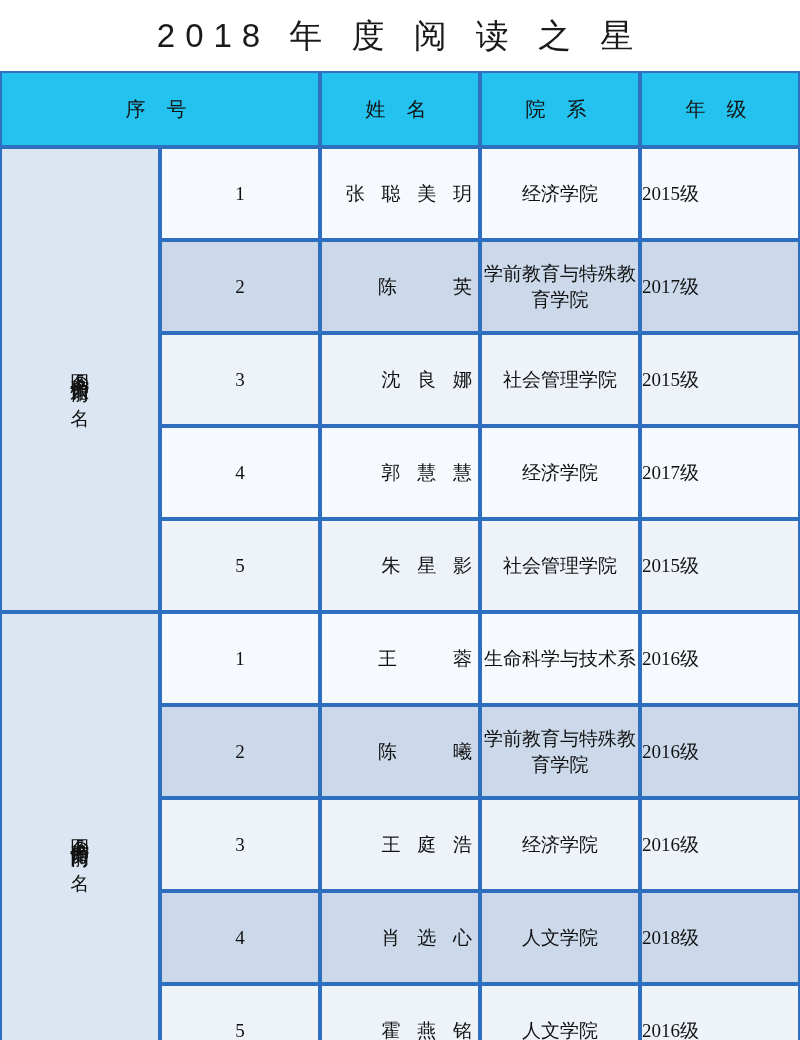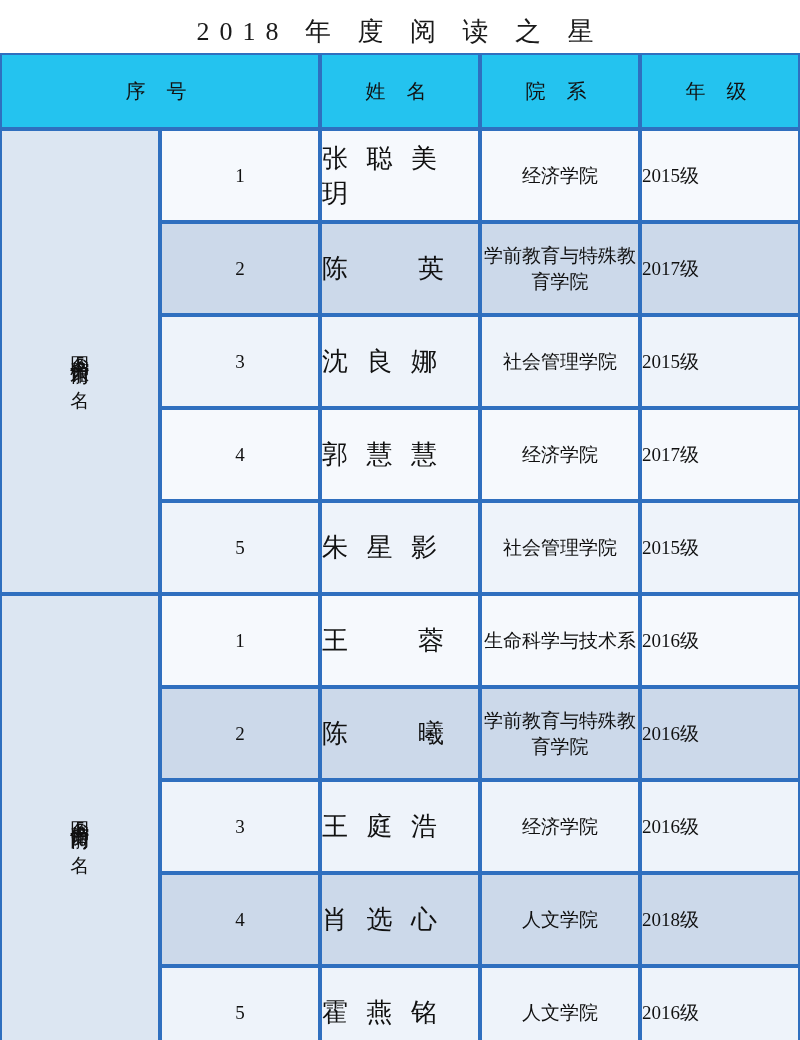--- a/index.html
+++ b/index.html
@@ -14,26 +14,26 @@
     overflow: hidden;
   }
   .page {
     width: 800px;
     height: 1040px;
     position: relative;
     box-sizing: border-box;
   }
   .title {
     text-align: center;
-    font-size: 26px;
+    font-size: 33px;
     letter-spacing: 10px;
     color: #1a1a1a;
     padding-top: 14px;
-    padding-bottom: 4px;
-    font-family: Liberation Serif, serif;
+    padding-bottom: 12px;
+    font-family: Liberation Sans, sans-serif;
     white-space: nowrap;
   }
   table.main {
     border-collapse: separate;
     border-spacing: 0;
     width: 800px;
     table-layout: fixed;
   }
   table.main td, table.main th {
     border: 2px solid #2f6fbf;
@@ -66,22 +66,22 @@
     white-space: pre-wrap;
   }
   td.idx {
     width: 96px;
     text-align: center;
     font-size: 19px;
     color: #111;
   }
   td.name {
     width: 148px;
-    text-align: left;
-    font-size: 26px;
+    text-align: right;
+    font-size: 19px;
     letter-spacing: 6px;
     color: #111;
   }
   td.dept {
     text-align: center;
     padding-left: 22px;
     font-size: 19px;
     color: #111;
   }
   td.grade {

